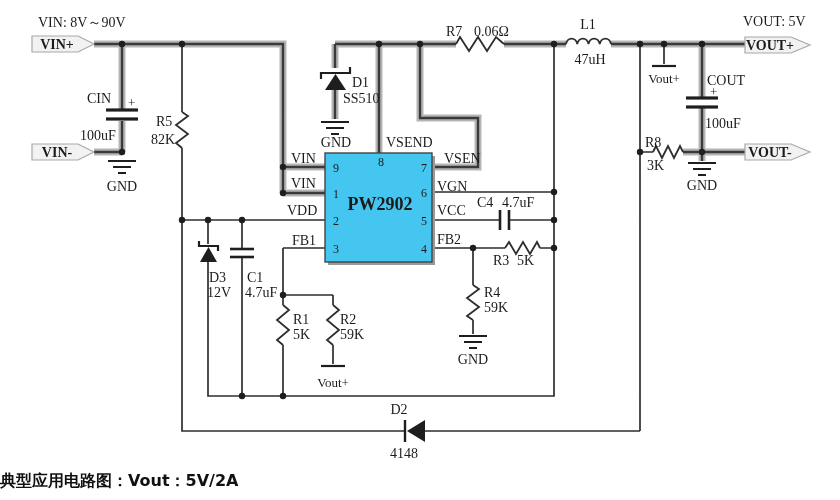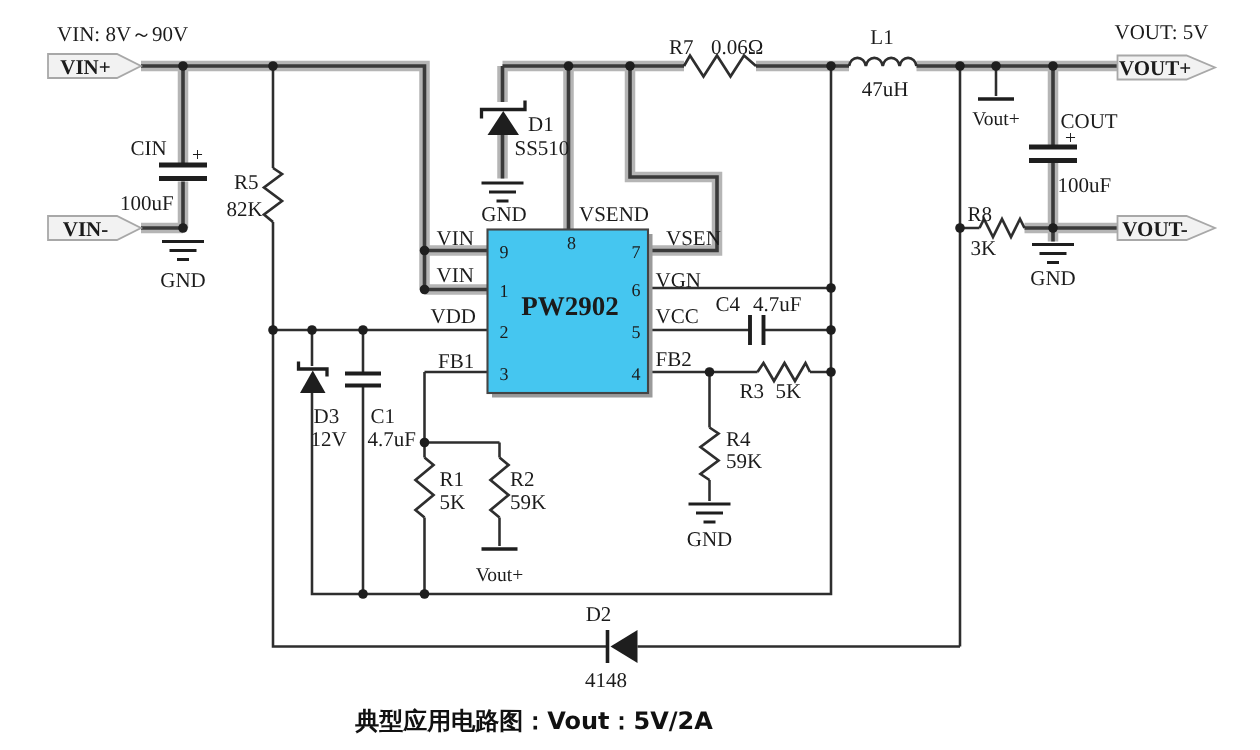--- a/index.html
+++ b/index.html
@@ -6,21 +6,21 @@
   .stage{position:relative;width:840px;height:500px;background:#ffffff;overflow:hidden;
          font-family:"Liberation Serif","DejaVu Serif",serif;}
   svg{position:absolute;left:0;top:0;}
   text{fill:#1b1b1b;}
   .lbl{font-size:14px;}
   .sm{font-size:13px;}
   .pin{font-size:12px;}
   .tagtxt{font-size:14px;font-weight:bold;}
   .spec{font-size:14px;}
   .part{font-size:18px;font-weight:bold;}
-  .caption{position:absolute;left:0;top:471px;width:712px;text-align:center;
+  .caption{position:absolute;left:0;top:471px;width:712px;text-align:left;
            font-family:"DejaVu Sans","Liberation Sans",sans-serif;
            font-size:16px;font-weight:bold;color:#111;}
 </style>
 </head>
 <body>
 
 <div class="stage">
 <svg width="840" height="500" viewBox="0 0 840 500">
   <defs>
     <path id="thickwires" d="M94,44 H283 V193 M283,167 H325 M283,193 H325

